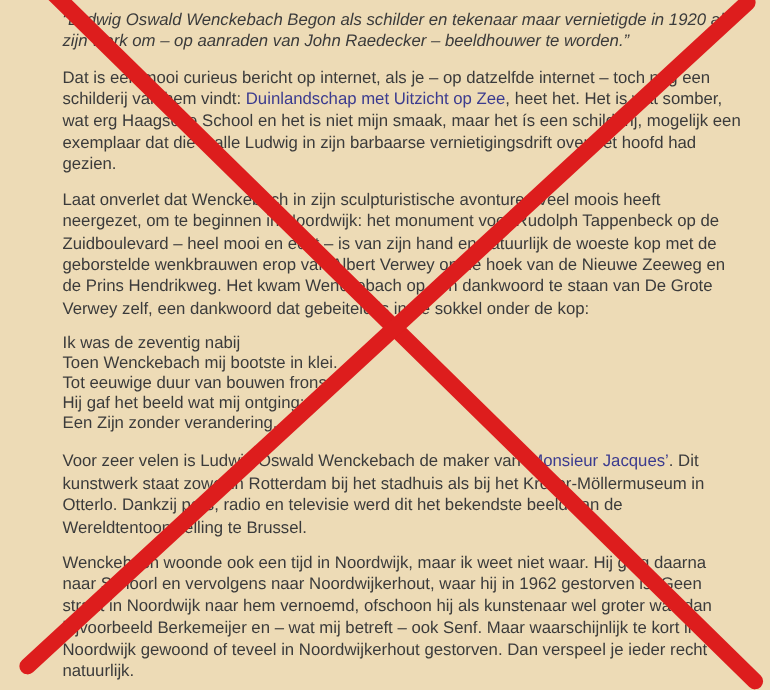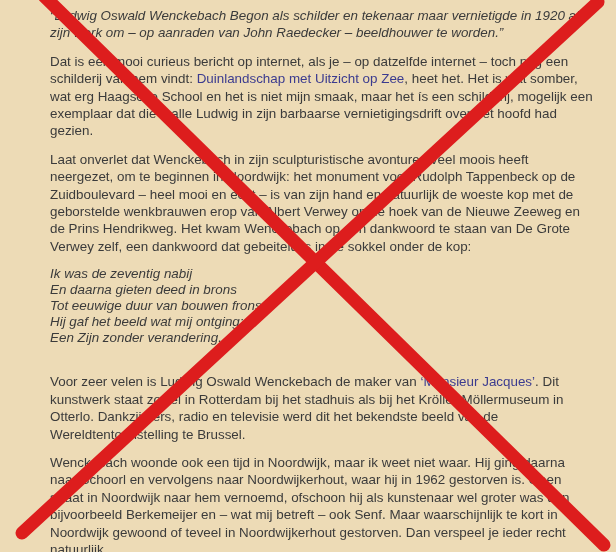--- a/index.html
+++ b/index.html
@@ -21,23 +21,22 @@
   }
   .content {
     position: relative;
     padding: 7px 0 0 50px;
     width: 545px;
     z-index: 1;
   }
   p { margin: 0 0 11px 0; }
   .quote { font-style: italic; }
   .poem {
-    font-style: italic;
     line-height: 16px;
-    margin: 0 0 27px 0;
+    margin: 0 0 14px 0;
   }
   .doc-link {
     color: var(--link);
     text-decoration: none;
     cursor: pointer;
   }
   .cross-overlay {
     position: absolute;
     left: 0; top: 0;
     width: 616px; height: 552px;
@@ -51,21 +50,21 @@
 <div class="content">
 
   <p class="quote">“Ludwig Oswald Wenckebach Begon als schilder en tekenaar maar vernietigde in 1920 al zijn werk om – op aanraden van John Raedecker – beeldhouwer te worden.”</p>
 
   <p><span>Dat is een mooi curieus bericht op internet, als je – op datzelfde internet – toch nog een schilderij van hem vindt: </span><a class="doc-link">Duinlandschap met Uitzicht op Zee</a><span>, heet het. Het is wat somber, wat erg Haagsche School en het is niet mijn smaak, maar het ís een schilderij, mogelijk een exemplaar dat die malle Ludwig in zijn barbaarse vernietigingsdrift over het hoofd had gezien.</span></p>
 
   <p>Laat onverlet dat Wenckebach in zijn sculpturistische avonturen veel moois heeft neergezet, om te beginnen in Noordwijk: het monument voor Rudolph Tappenbeck op de Zuidboulevard – heel mooi en echt – is van zijn hand en natuurlijk de woeste kop met de geborstelde wenkbrauwen erop van Albert Verwey op de hoek van de Nieuwe Zeeweg en de Prins Hendrikweg. Het kwam Wenckebach op een dankwoord te staan van De Grote Verwey zelf, een dankwoord dat gebeiteld is in de sokkel onder de kop:</p>
 
   <div class="poem">
     <div>Ik was de zeventig nabij</div>
-    <div>En daarna gieten deed in brons</div>
+    <div>Toen Wenckebach mij bootste in klei.</div>
     <div>Tot eeuwige duur van bouwen frons</div>
     <div>Hij gaf het beeld wat mij ontging:</div>
     <div>Een Zijn zonder verandering.</div>
   </div>
 
   <p><span>Voor zeer velen is Ludwig Oswald Wenckebach de maker van </span><a class="doc-link">‘Monsieur Jacques’</a><span>. Dit kunstwerk staat zowel in Rotterdam bij het stadhuis als bij het Kröller-Möllermuseum in Otterlo. Dankzij pers, radio en televisie werd dit het bekendste beeld van de Wereldtentoonstelling te Brussel.</span></p>
 
   <p>Wenckebach woonde ook een tijd in Noordwijk, maar ik weet niet waar. Hij ging daarna naar Schoorl en vervolgens naar Noordwijkerhout, waar hij in 1962 gestorven is. Geen straat in Noordwijk naar hem vernoemd, ofschoon hij als kunstenaar wel groter was dan bijvoorbeeld Berkemeijer en – wat mij betreft – ook Senf. Maar waarschijnlijk te kort in Noordwijk gewoond of teveel in Noordwijkerhout gestorven. Dan verspeel je ieder recht natuurlijk.</p>
 
 </div>

